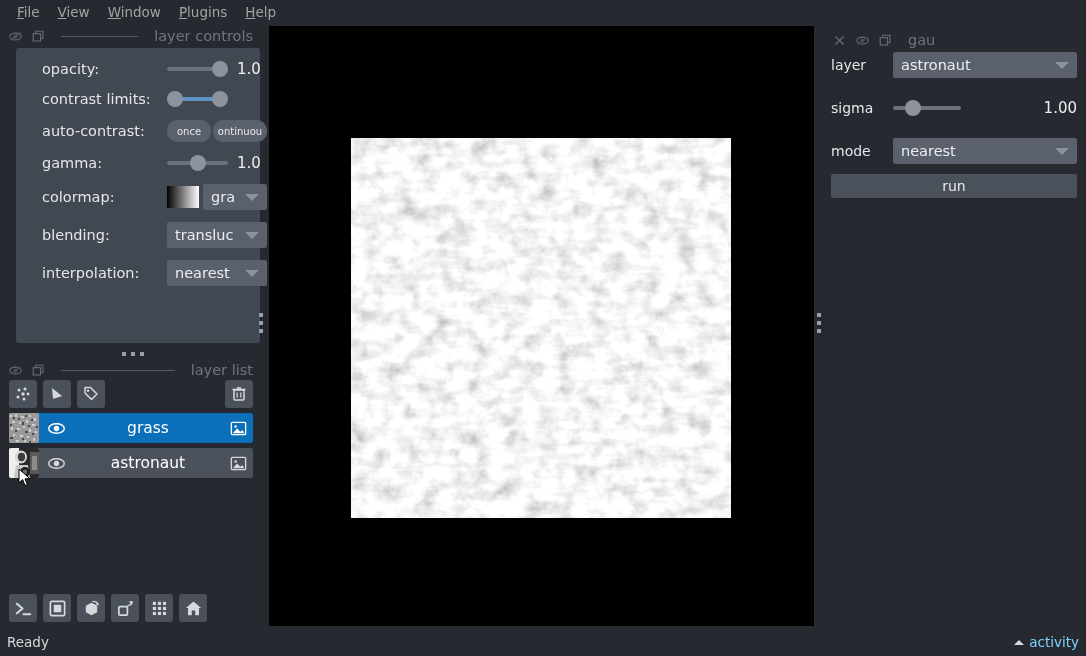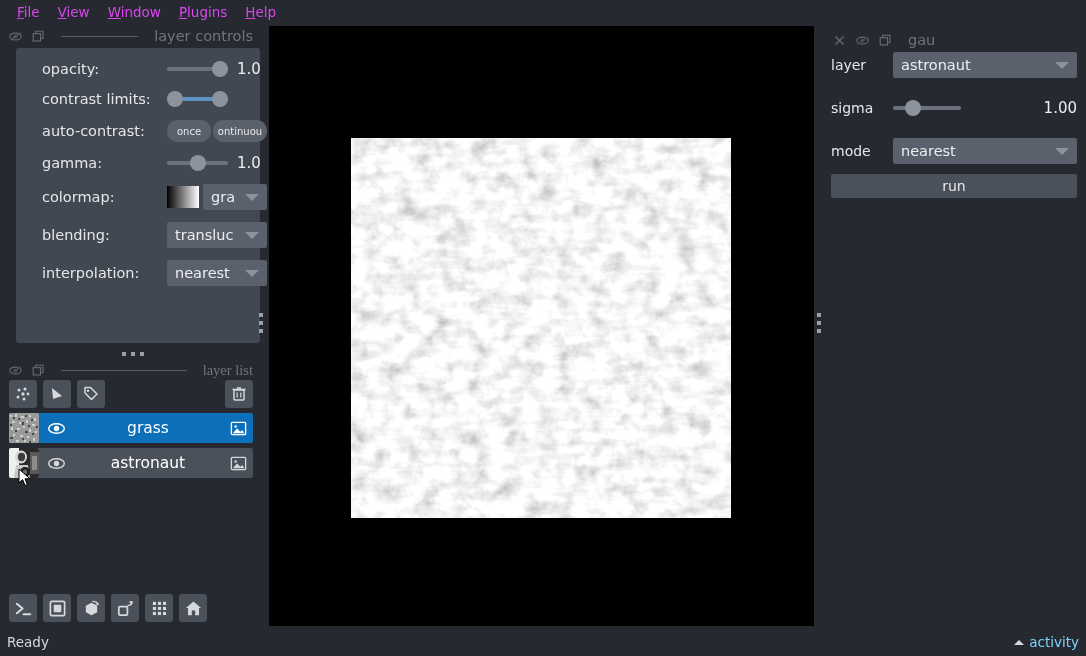--- a/index.html
+++ b/index.html
@@ -10,21 +10,21 @@
     overflow: hidden;
   }
   body { position: relative; }
 
   
   .menubar {
     position: absolute; left: 0; top: 0; width: 1086px; height: 24px;
     background: #262930; display: flex; align-items: center; padding-left: 8px;
   }
   .menu-item {
-    color: #d946ef; font-size: 13.5px; padding: 2px 9px; cursor: default;
+    color: #a3a3a3; font-size: 13.5px; padding: 2px 9px; cursor: default;
   }
   .menu-item .u { text-decoration: underline; }
 
   
   .dock-title {
     position: absolute; height: 20px; display: flex; align-items: center; gap: 10px;
   }
   .dock-title .ticon { width: 13px; height: 13px; opacity: .62; display:block; }
   .dock-title .tline {
     flex: 1 1 auto; height: 1px; background: #555b66; margin: 0 6px;
@@ -260,21 +260,21 @@
   <span></span>
     <span></span>
     <span></span>
 </div>
 <div class="hsplit" style="left:122px; top:352px;">
   <span></span>
     <span></span>
     <span></span>
 </div>
 
-<div class="dock-title" style="left:9px; top:360px; width:244px;font-family:Liberation Serif, serif;">
+<div class="dock-title" style="left:9px; top:360px; width:244px;">
   <svg class="ticon" viewBox="0 0 16 16">
     <ellipse cx="8" cy="8" rx="7" ry="4.2" fill="none" stroke="#8d939d" stroke-width="1.4"></ellipse>
     <circle cx="8" cy="8" r="2.2" fill="#8d939d"></circle>
     <line x1="2" y1="12.5" x2="14" y2="3.5" stroke="#262930" stroke-width="2.4"></line>
     <line x1="2" y1="12.5" x2="14" y2="3.5" stroke="#8d939d" stroke-width="1.2"></line>
   </svg>
   <svg class="ticon" viewBox="0 0 16 16">
     <rect x="1.5" y="4.5" width="9" height="9" fill="none" stroke="#8d939d" stroke-width="1.4"></rect>
     <polyline points="4.5,4.5 4.5,1.5 13.5,1.5 13.5,10.5 10.5,10.5" fill="none" stroke="#8d939d" stroke-width="1.4"></polyline>
   </svg>

